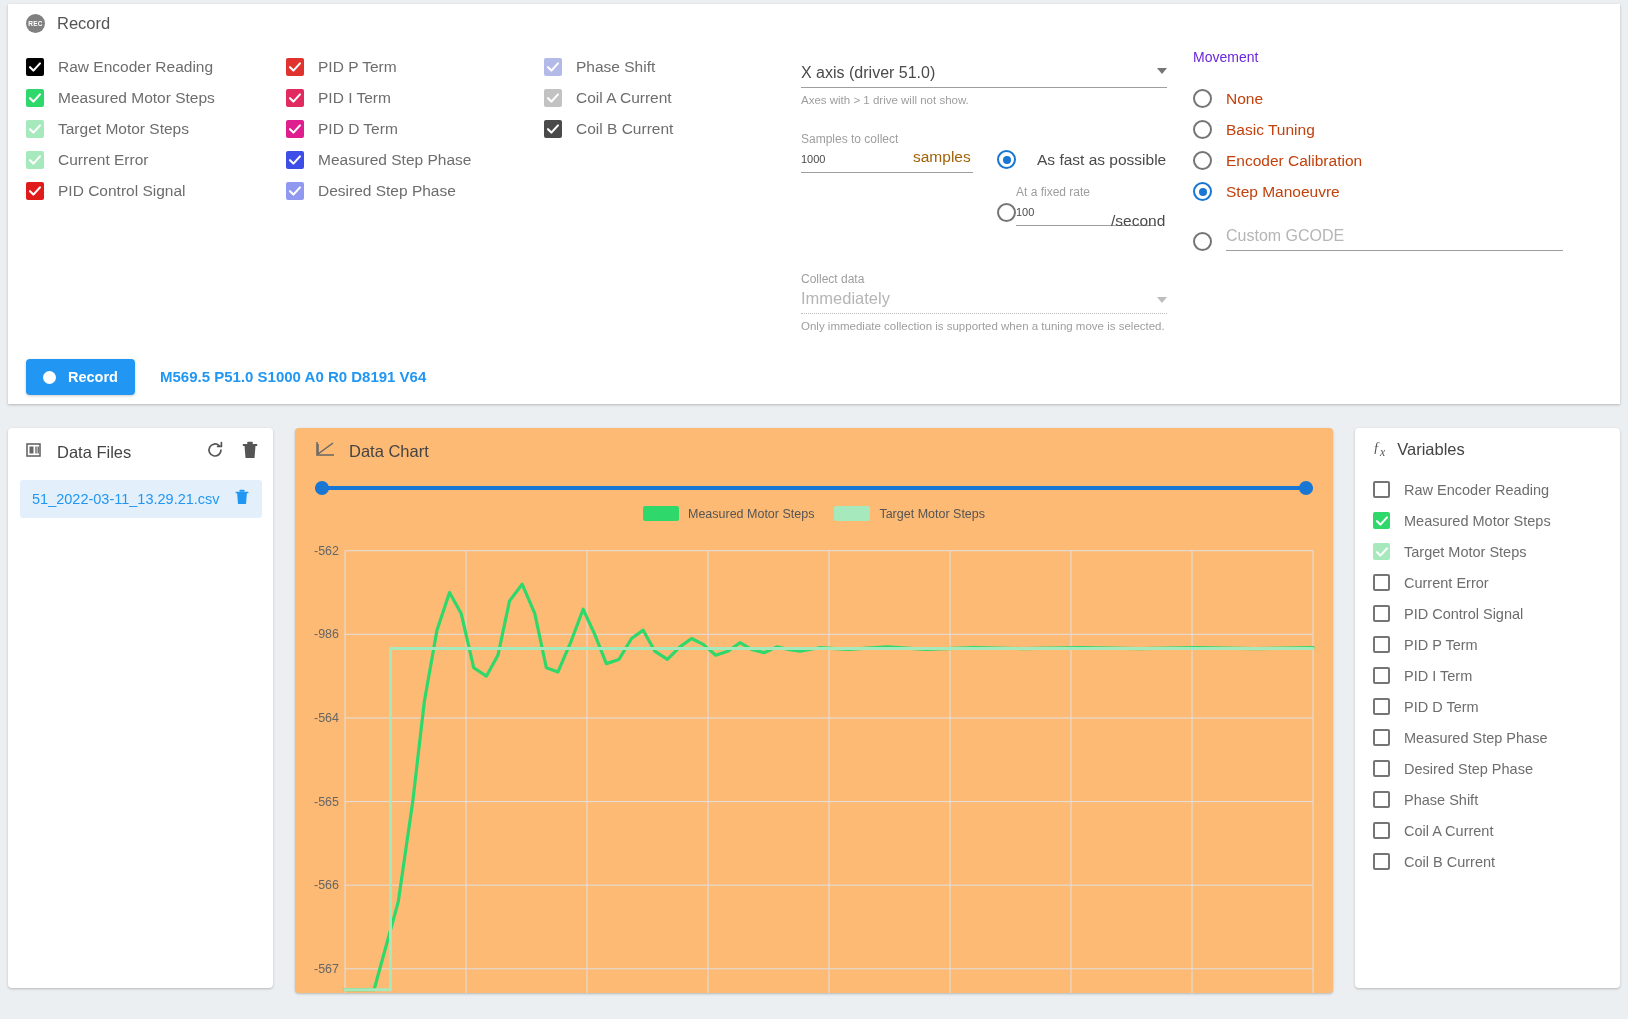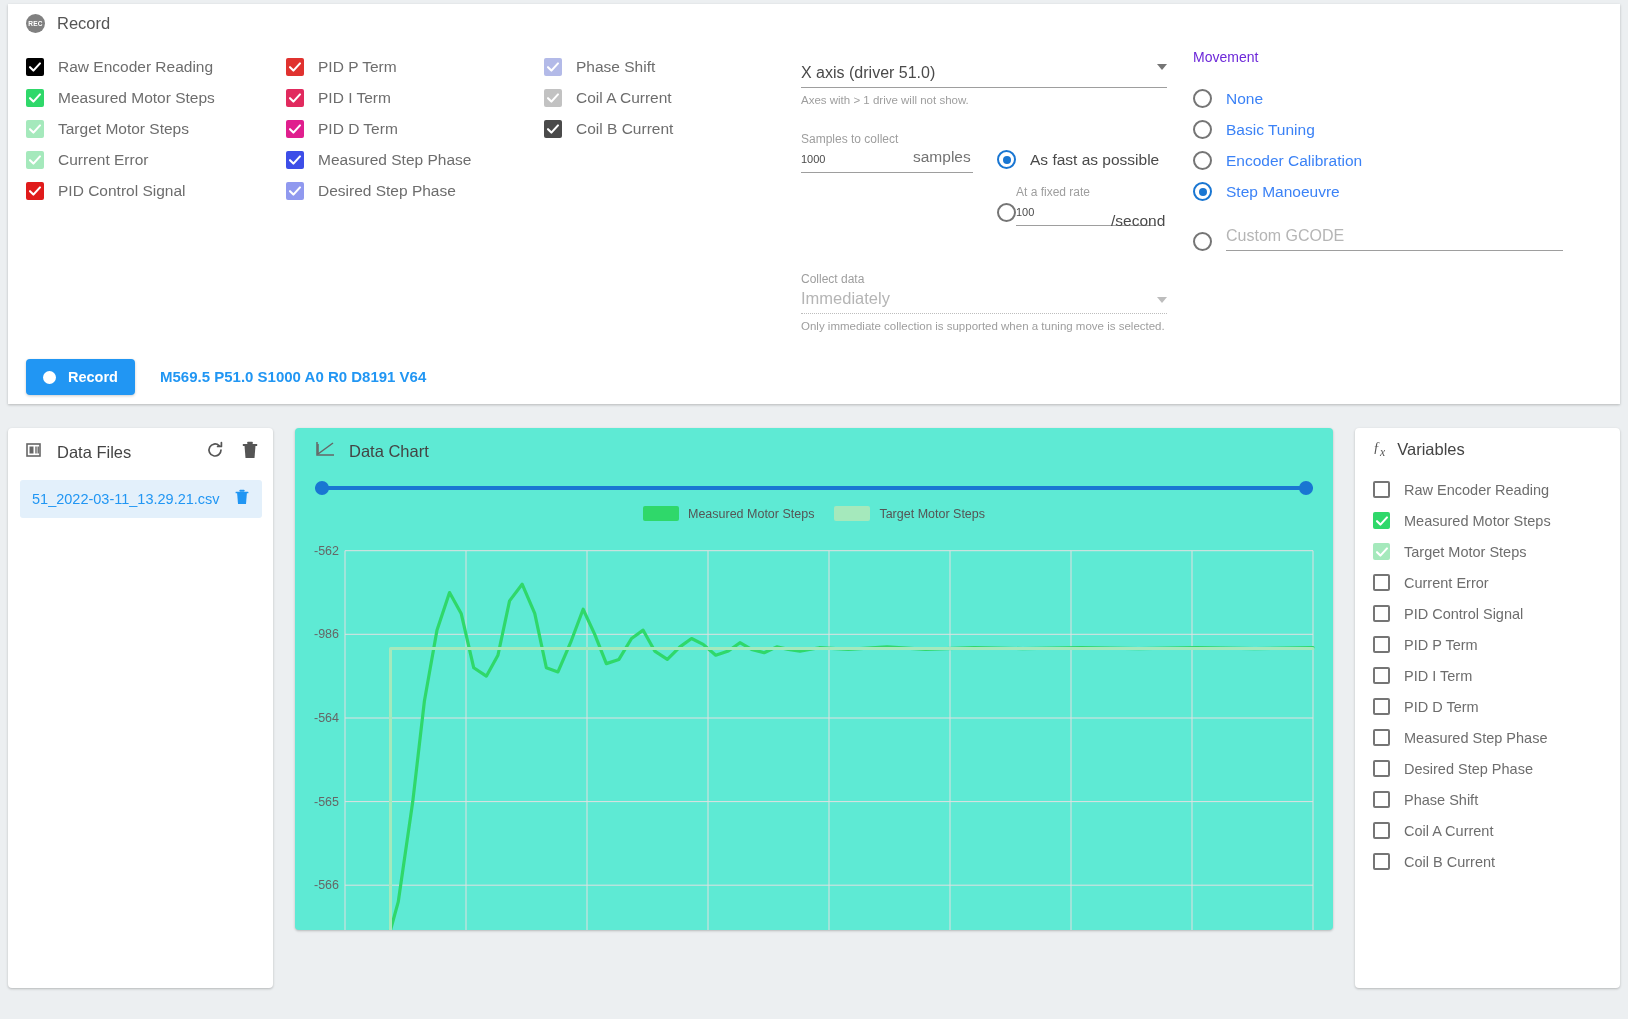--- a/index.html
+++ b/index.html
@@ -42,52 +42,52 @@
     flex: 0 0 18px; position: relative;
   }
   .cb svg { display: block; }
   .cb-label { font-size: 15.5px; color: #6d6d6d; margin-left: 14px; white-space: nowrap; }
 
   
   .axis-select {
     position: absolute; left: 793px; top: 60px; width: 366px;
   }
   .sel-row {
-    display: flex; align-items: flex-start; justify-content: space-between;
+    display: flex; align-items: center; justify-content: space-between;
     border-bottom: 1px solid #9e9e9e; padding-bottom: 5px;
   }
   .sel-val { font-size: 16px; color: #4a4a4a; }
   .caret { width: 0; height: 0; border-left: 5px solid transparent;
            border-right: 5px solid transparent; border-top: 6px solid #757575;
            margin-bottom: 5px; }
   .hint { font-size: 11.5px; color: #9e9e9e; margin-top: 6px; }
 
   .samples-block { position: absolute; left: 793px; top: 128px; width: 172px; }
   .mini-label { font-size: 12px; color: #9e9e9e; }
   .inp-line {
     border-bottom: 1px solid #9e9e9e; padding-bottom: 5px; margin-top: 3px;
   }
   .inp-val { font-size: 11px; color: #4a4a4a; }
   .samples-unit {
     position: absolute; left: 905px; top: 144px;
-    font-size: 15.5px; color: #737373;
+    font-size: 15.5px; color: #a16207;
   }
 
   .radio {
     width: 19px; height: 19px; border-radius: 50%;
     border: 2px solid #757575; position: relative; flex: 0 0 19px;
   }
   .radio.on { border-color: #1976d2; }
   .radio.on::after {
     content: ""; position: absolute; left: 3.5px; top: 3.5px;
     width: 8px; height: 8px; border-radius: 50%; background: #1976d2;
   }
   .rate-fast {
     position: absolute; left: 989px; top: 146px;
-    display: flex; align-items: center; gap: 14px;
+    display: flex; align-items: center; gap: 21px;
   }
   .rate-fast .txt { font-size: 15.5px; color: #4a4a4a; }
   .rate-fixed { position: absolute; left: 989px; top: 181px; display: flex; }
   .rate-fixed .col { }
   .rate-fixed .radio { margin-top: 18px; }
   .fixed-inp { width: 140px; }
   .per-second {
     position: absolute; left: 1103px; top: 208px;
     font-size: 15.5px; color: #4a4a4a;
   }
@@ -99,21 +99,21 @@
   }
   .collect-val { font-size: 16.5px; color: #b5b5b5; }
   .caret-dis { width: 0; height: 0; border-left: 5px solid transparent;
            border-right: 5px solid transparent; border-top: 6px solid #bdbdbd;
            margin-bottom: 5px; }
 
   
   .movement { position: absolute; left: 1185px; top: 45px; width: 370px; }
   .mv-title { font-size: 14px; color: #6d28d9; margin-bottom: 18px; }
   .mv-row { display: flex; align-items: center; gap: 14px; height: 31px; }
-  .mv-row .txt { font-size: 15.5px; color: #3b82f6; }
+  .mv-row .txt { font-size: 15.5px; color: #c2410c; }
   .gcode-row { display: flex; align-items: flex-end; gap: 14px; margin-top: 20px; }
   .gcode-line { flex: 1; border-bottom: 1px solid #9e9e9e; padding-bottom: 5px; }
   .gcode-ph { font-size: 16px; color: #b5b5b5; }
 
   
   .rec-btn {
     position: absolute; left: 18px; top: 355px;
     height: 36px; padding: 0 17px; border-radius: 4px;
     background: #2196f3; color: #fff; border: none;
     display: flex; align-items: center; gap: 12px;
@@ -143,22 +143,22 @@
   .file-item {
     position: absolute; left: 12px; top: 52px; width: 242px; height: 38px;
     background: #e3f0fb; border-radius: 3px;
     display: flex; align-items: center; padding: 0 12px;
   }
   .file-name { font-size: 14.5px; color: #2196f3; }
   .file-del { margin-left: auto; }
 
   .chart-card {
     position: absolute; left: 295px; top: 428px;
-    width: 1038px; height: 502px;
-    background: #5eead4; border-radius: 4px;
+    width: 1038px; height: 565px;
+    background: #fdba74; border-radius: 4px;
     box-shadow: 0 1px 3px rgba(0,0,0,.14), 0 1px 2px rgba(0,0,0,.10);
     overflow: hidden;
   }
   .chart-head { position: absolute; left: 20px; top: 12px; display: flex; align-items: center; }
   .chart-title { font-size: 16.5px; color: #444; margin-left: 14px; }
 
   .slider { position: absolute; left: 20px; top: 52px; width: 998px; height: 16px; }
   .slider-track {
     position: absolute; left: 0; top: 6px; width: 100%; height: 4px;
     background: #1976d2; border-radius: 2px;

